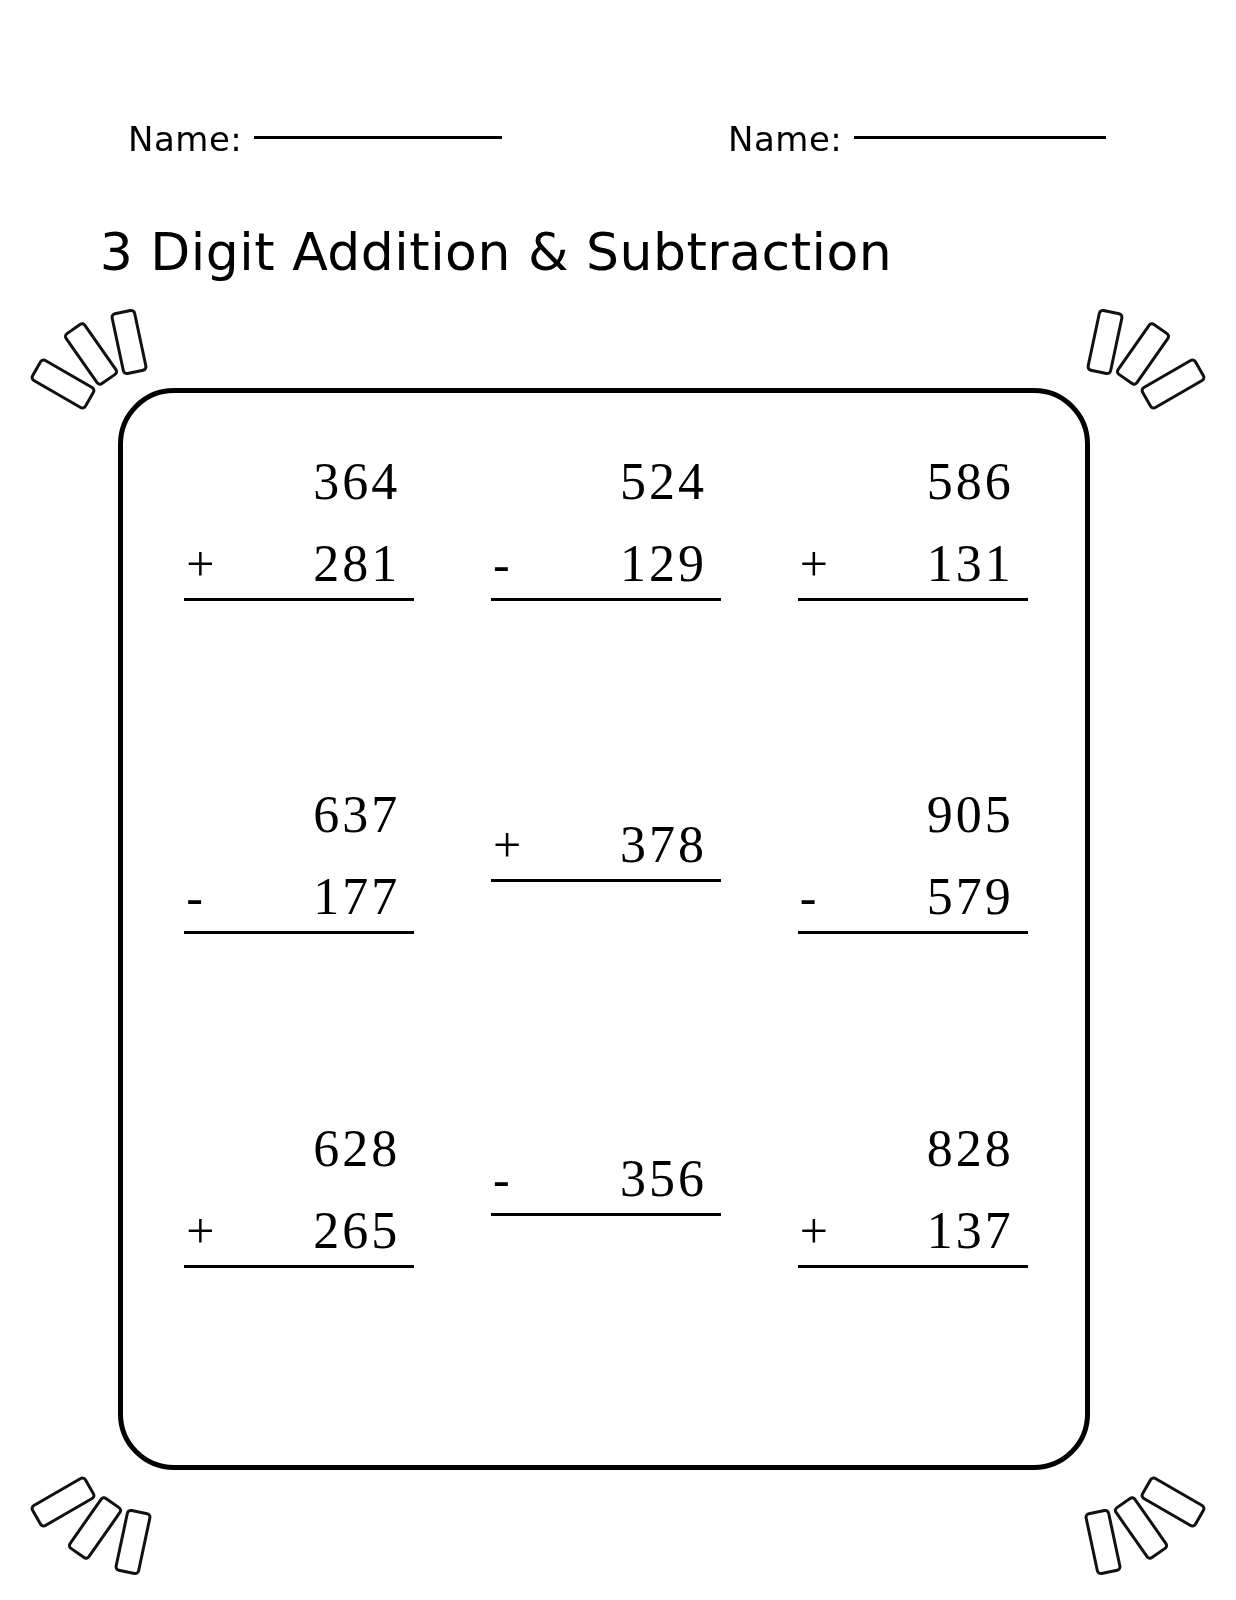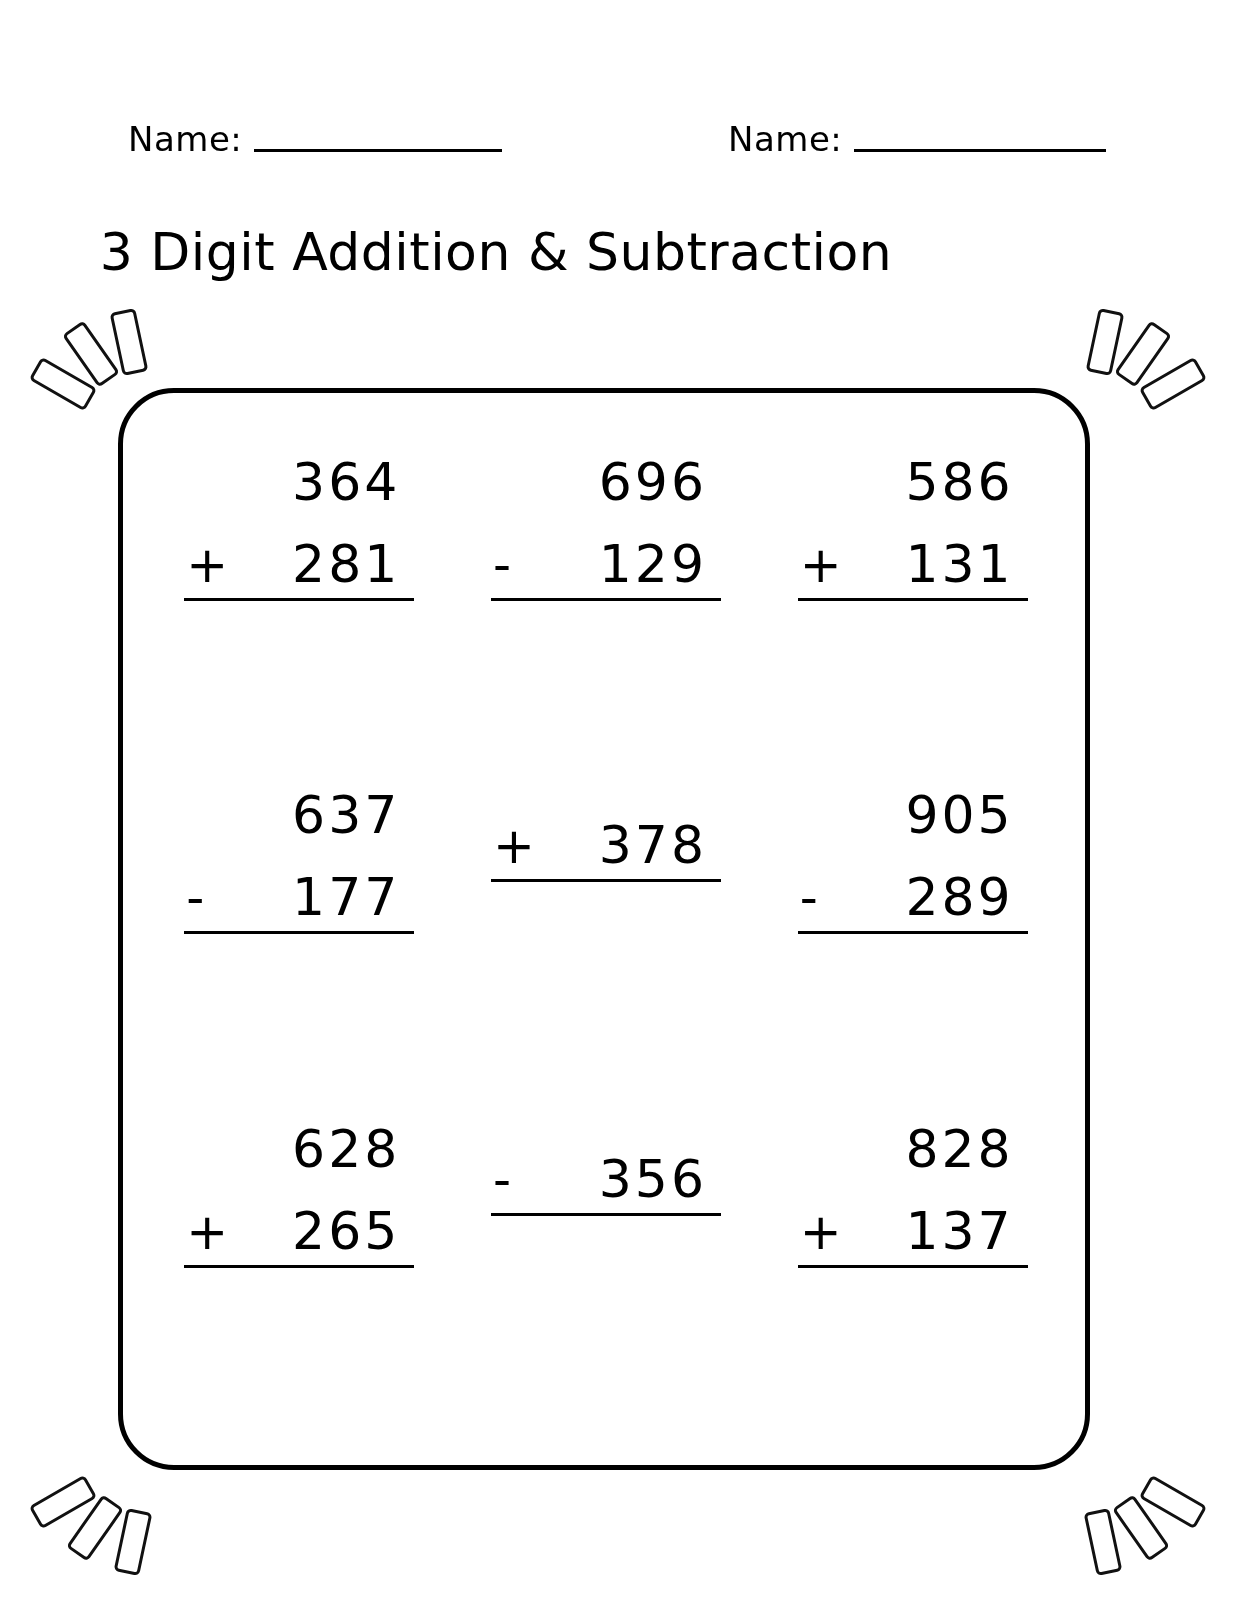--- a/index.html
+++ b/index.html
@@ -20,21 +20,21 @@
   .header-row {
     position: absolute;
     top: 122px;
     left: 128px;
     width: 980px;
     height: 60px;
   }
   .field {
     position: absolute;
     display: flex;
-    align-items: flex-end;
+    align-items: center;
     gap: 12px;
   }
   .field-name { left: 0px; top: 0px; }
   .field-date { left: 600px; top: 0px; }
   .field-label {
     font-size: 34px;
     letter-spacing: 0.5px;
     line-height: 1;
     white-space: nowrap;
   }
@@ -82,20 +82,21 @@
     grid-template-columns: repeat(3, 1fr);
     grid-template-rows: repeat(3, 1fr);
   }
   .problem {
     position: relative;
     display: flex;
     flex-direction: column;
     align-items: center;
     justify-content: flex-start;
     padding-top: 26px;
+    font-family: Liberation Serif, serif;
   }
   .prob-inner {
     width: 230px;
     position: relative;
   }
   .top-num {
     text-align: right;
     padding-right: 14px;
     font-size: 52px;
     letter-spacing: 3px;
@@ -202,21 +203,21 @@
       <div class="top-num">364</div>
       <div class="bottom-row">
         <span class="op">+</span>
         <span class="bot-num">281</span>
       </div>
     </div>
   </div>
 
   <div class="problem">
     <div class="prob-inner">
-      <div class="top-num">696</div>
+      <div class="top-num">524</div>
       <div class="bottom-row">
         <span class="op">-</span>
         <span class="bot-num">129</span>
       </div>
     </div>
   </div>
 
   <div class="problem">
     <div class="prob-inner">
       <div class="top-num">586</div>
@@ -244,21 +245,21 @@
         <span class="bot-num">378</span>
       </div>
     </div>
   </div>
 
   <div class="problem">
     <div class="prob-inner">
       <div class="top-num">905</div>
       <div class="bottom-row">
         <span class="op">-</span>
-        <span class="bot-num">289</span>
+        <span class="bot-num">579</span>
       </div>
     </div>
   </div>
 
   <div class="problem">
     <div class="prob-inner">
       <div class="top-num">628</div>
       <div class="bottom-row">
         <span class="op">+</span>
         <span class="bot-num">265</span>

